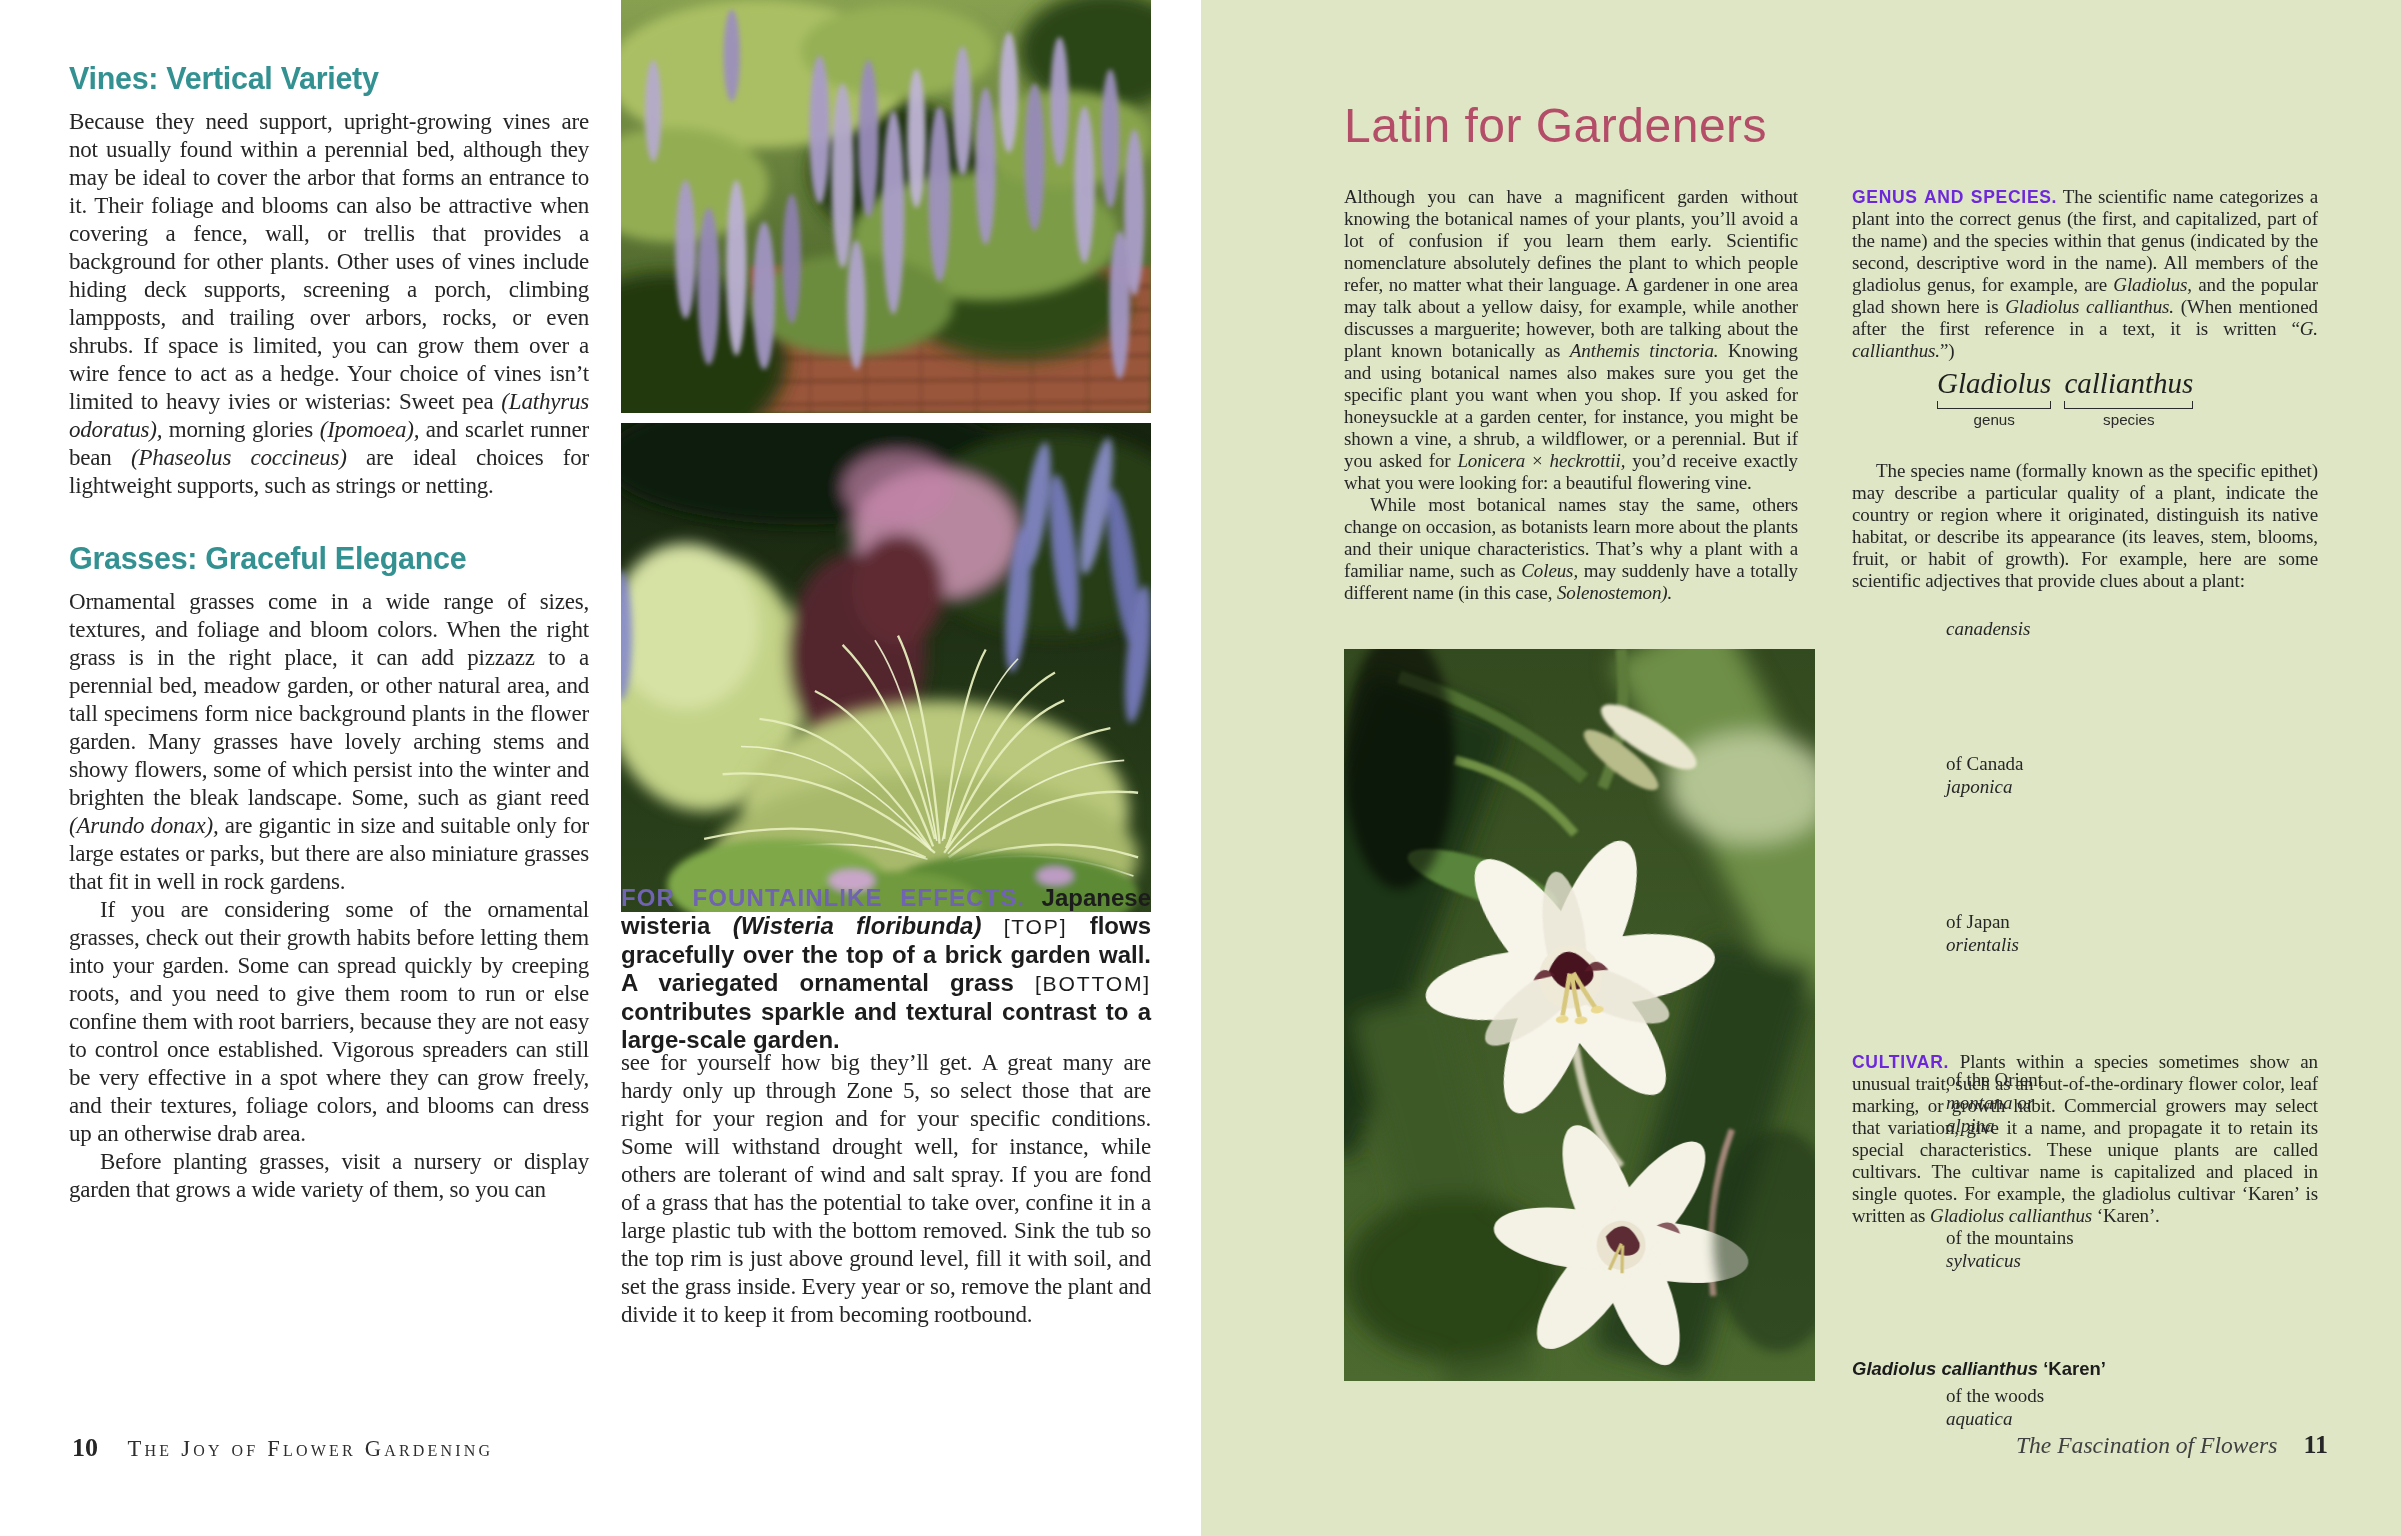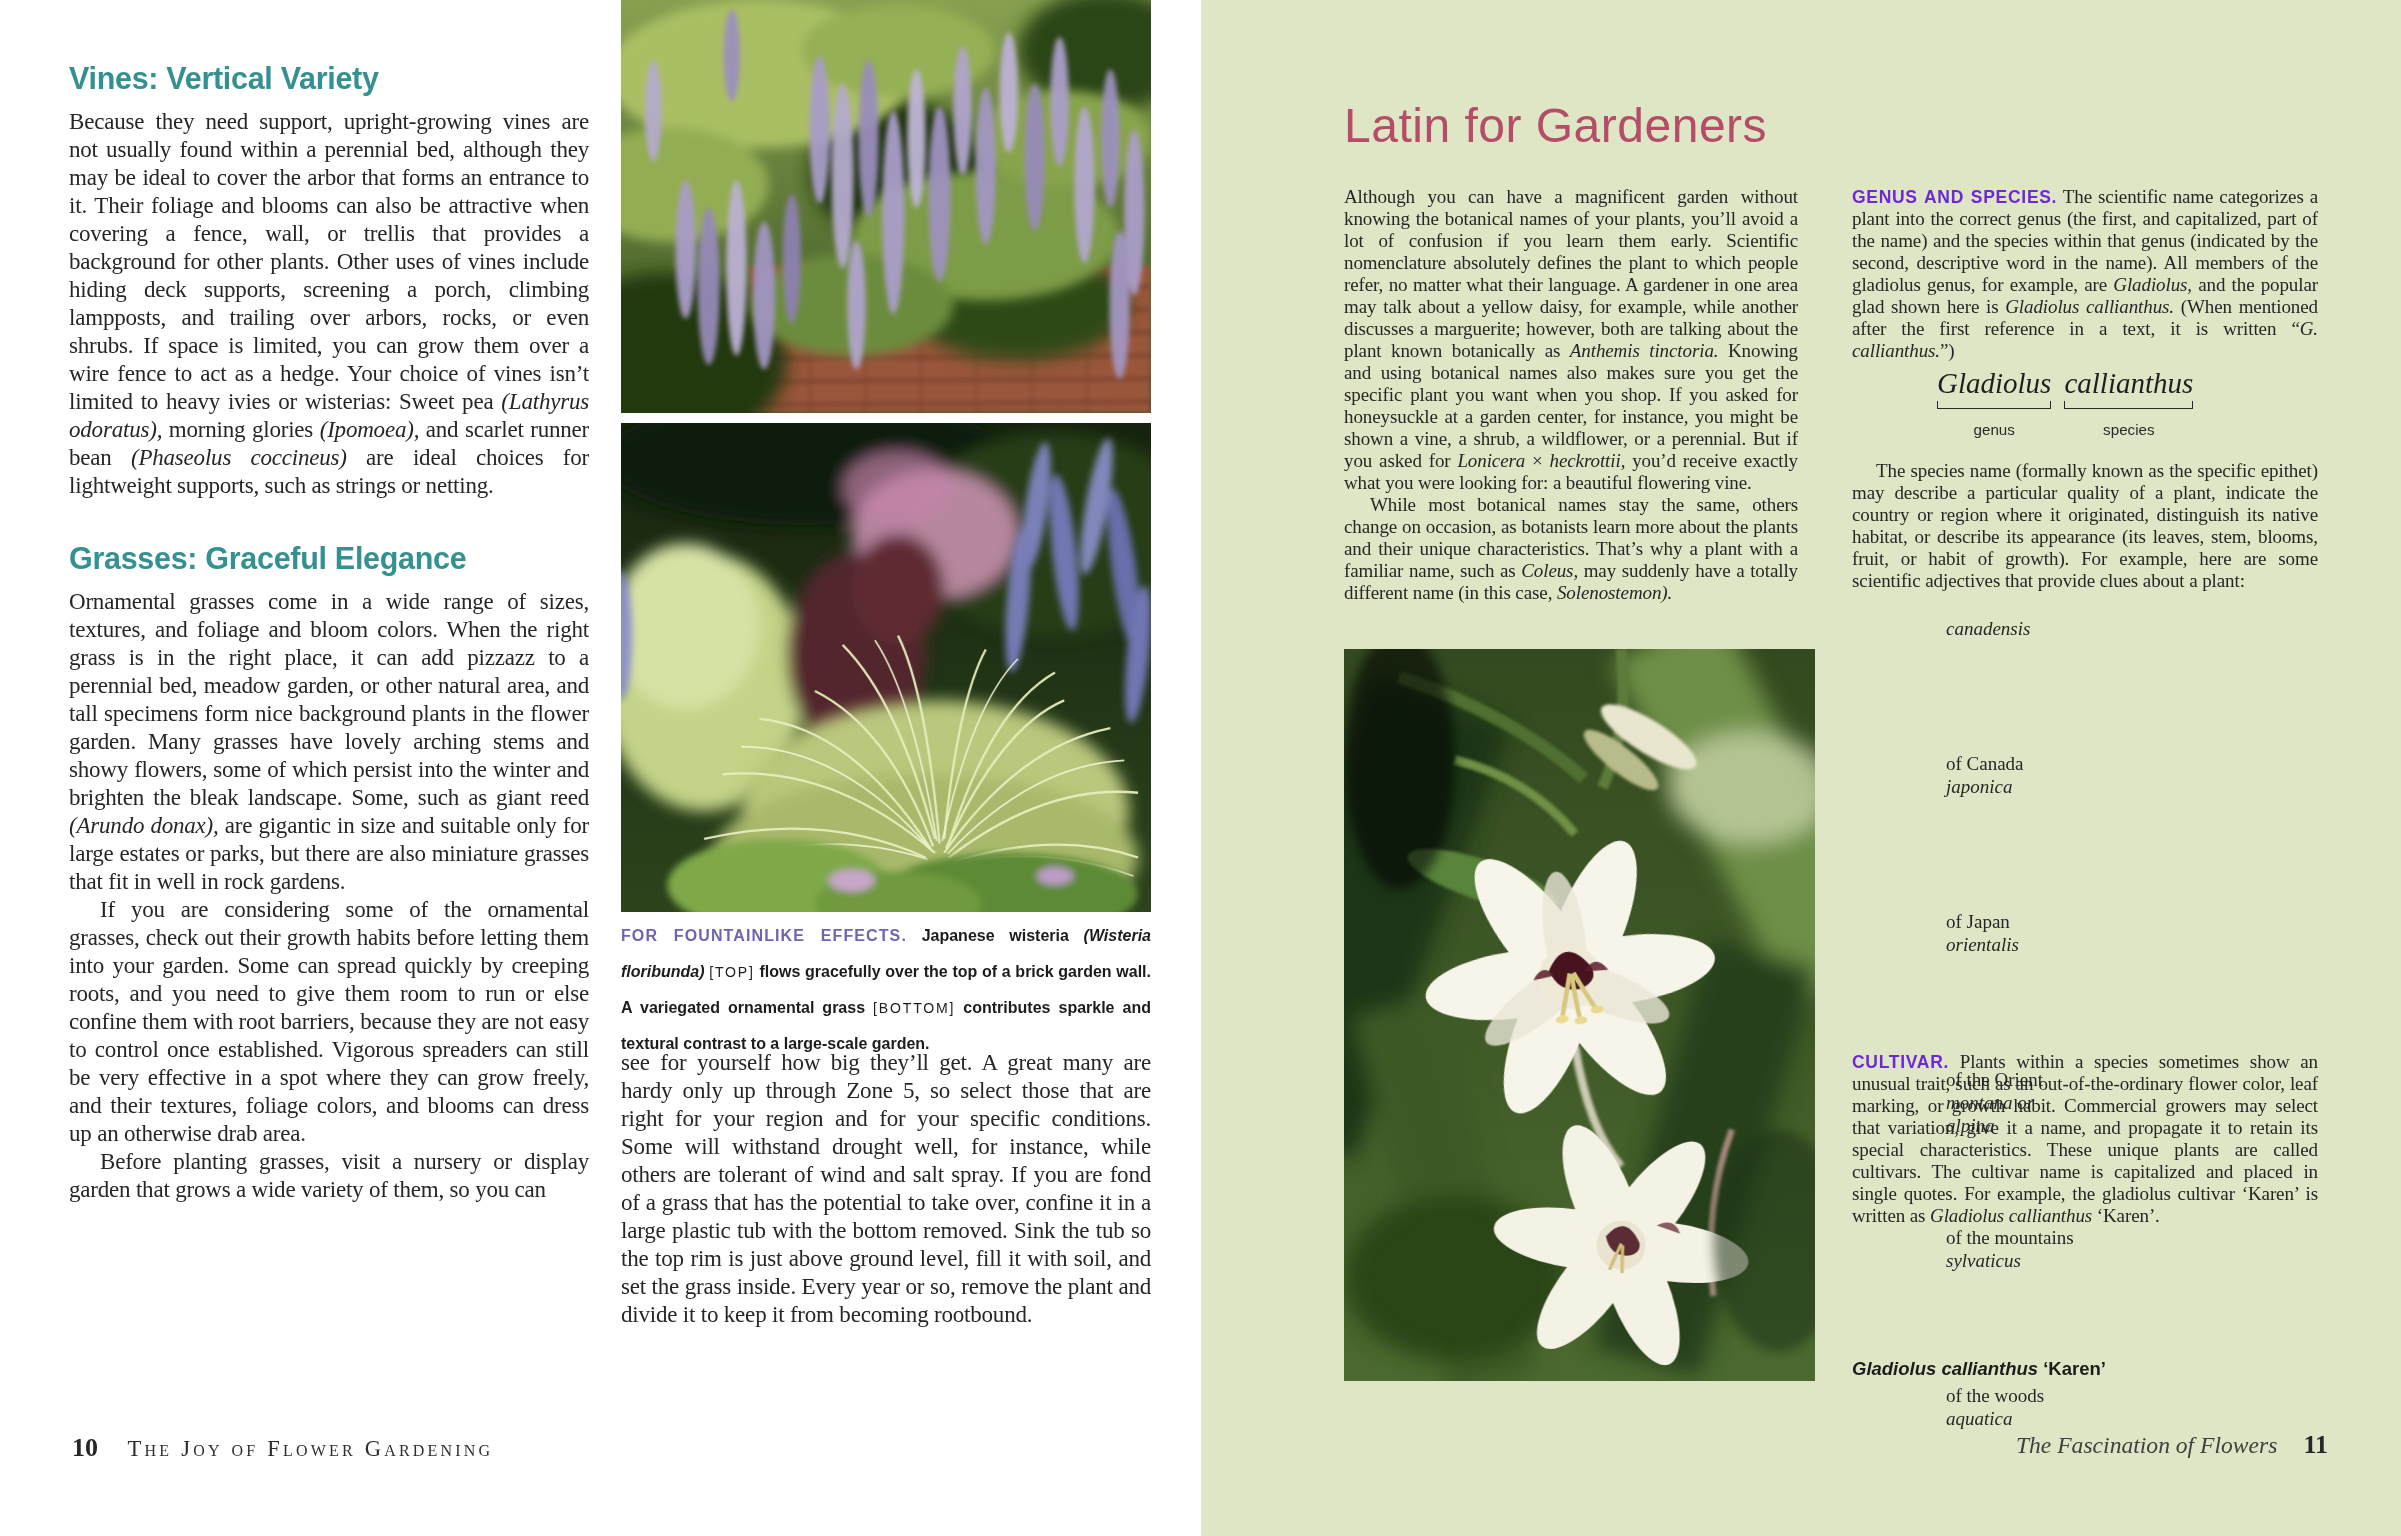--- a/index.html
+++ b/index.html
@@ -13,23 +13,23 @@
   .sec-heading{font-family:"Liberation Sans",sans-serif;font-weight:bold;font-size:30.5px;
                line-height:35px;color:#349192;letter-spacing:-0.3px;margin:0 0 12px 0;}
   .sec-heading.second{margin-top:41px;}
   .body-l{font-size:23px;line-height:28px;text-align:justify;letter-spacing:-0.2px;}
   .body-l p{margin:0;}
   .body-l p + p{text-indent:31px;}
   #left-photo-top{left:621px;top:0px;width:530px;height:413px;}
   #left-photo-bottom{left:621px;top:423px;width:530px;height:489px;}
   .photo{overflow:hidden;background:#2e451c;}
   .photo svg{display:block;width:100%;height:100%;}
-  #left-caption{left:621px;top:918px;width:530px;
+  #left-caption{left:621px;top:884px;width:530px;
                 font-family:"Liberation Sans",sans-serif;font-weight:bold;
-                font-size:16px;line-height:36px;text-align:justify;color:#1c1c1c;}
+                font-size:24px;line-height:28px;text-align:justify;color:#1c1c1c;}
   .caption-lead{color:#6f63b2;letter-spacing:1.1px;}
   .tag{font-weight:normal;letter-spacing:1.8px;font-size:0.88em;}
   #left-cont{left:621px;top:1049px;width:530px;font-size:23px;line-height:28px;
              text-align:justify;letter-spacing:-0.2px;}
   #footer-left{left:72px;top:1433px;display:flex;align-items:baseline;}
   #footer-left .pnum{font-weight:bold;font-size:26px;}
   #footer-left .btitle{margin-left:29.6px;font-variant:small-caps;font-size:22.6px;
                        letter-spacing:3.2px;color:#2e2e2e;}
   
   #right-page{left:1201px;top:0;width:1201px;height:1537px;background:#dfe6c6;}
@@ -41,21 +41,21 @@
   #rp-col1{left:143px;top:186px;width:454px;}
   #rp-genus{left:651px;top:186px;width:466px;}
   .runin{font-family:"Liberation Sans",sans-serif;font-weight:bold;font-size:17.5px;
          letter-spacing:0.7px;color:#6d28d9;}
   #rp-diagram{left:651px;top:368px;width:466px;padding-left:85px;display:flex;gap:13px;}
   .dword{display:flex;flex-direction:column;align-items:center;}
   .dword .wd{font-style:italic;font-size:29px;line-height:31px;color:#1f1f1f;}
   .dword .bracket{align-self:stretch;height:7.4px;margin-top:1.8px;
                   border-left:1.4px solid #2a2a2a;border-right:1.4px solid #2a2a2a;
                   border-bottom:1.4px solid #2a2a2a;}
-  .dword .lbl{font-family:"Liberation Sans",sans-serif;font-size:15.2px;color:#2a2a2a;margin-top:12px;}
+  .dword .lbl{font-family:"Liberation Sans",sans-serif;font-size:15.2px;color:#2a2a2a;margin-top:2px;}
   #rp-species{left:651px;top:460px;width:466px;}
   #rp-species p{text-indent:24px;margin:0;}
   #rp-list{left:651px;top:617px;width:466px;font-size:19px;line-height:23px;}
   .adj-row{display:flex;padding-left:94px;flex-direction:column;}
   .adj-row .latin{width:135px;flex:0 0 135px;font-style:italic;}
   .adj-row .latin i{font-style:italic;}
   .adj-row .meaning{flex:1;}
   #rp-cultivar{left:651px;top:1051px;width:466px;}
   #rp-photo{left:143px;top:649px;width:471px;height:732px;}
   #rp-caption{left:651px;top:1358px;width:466px;font-family:"Liberation Sans",sans-serif;

